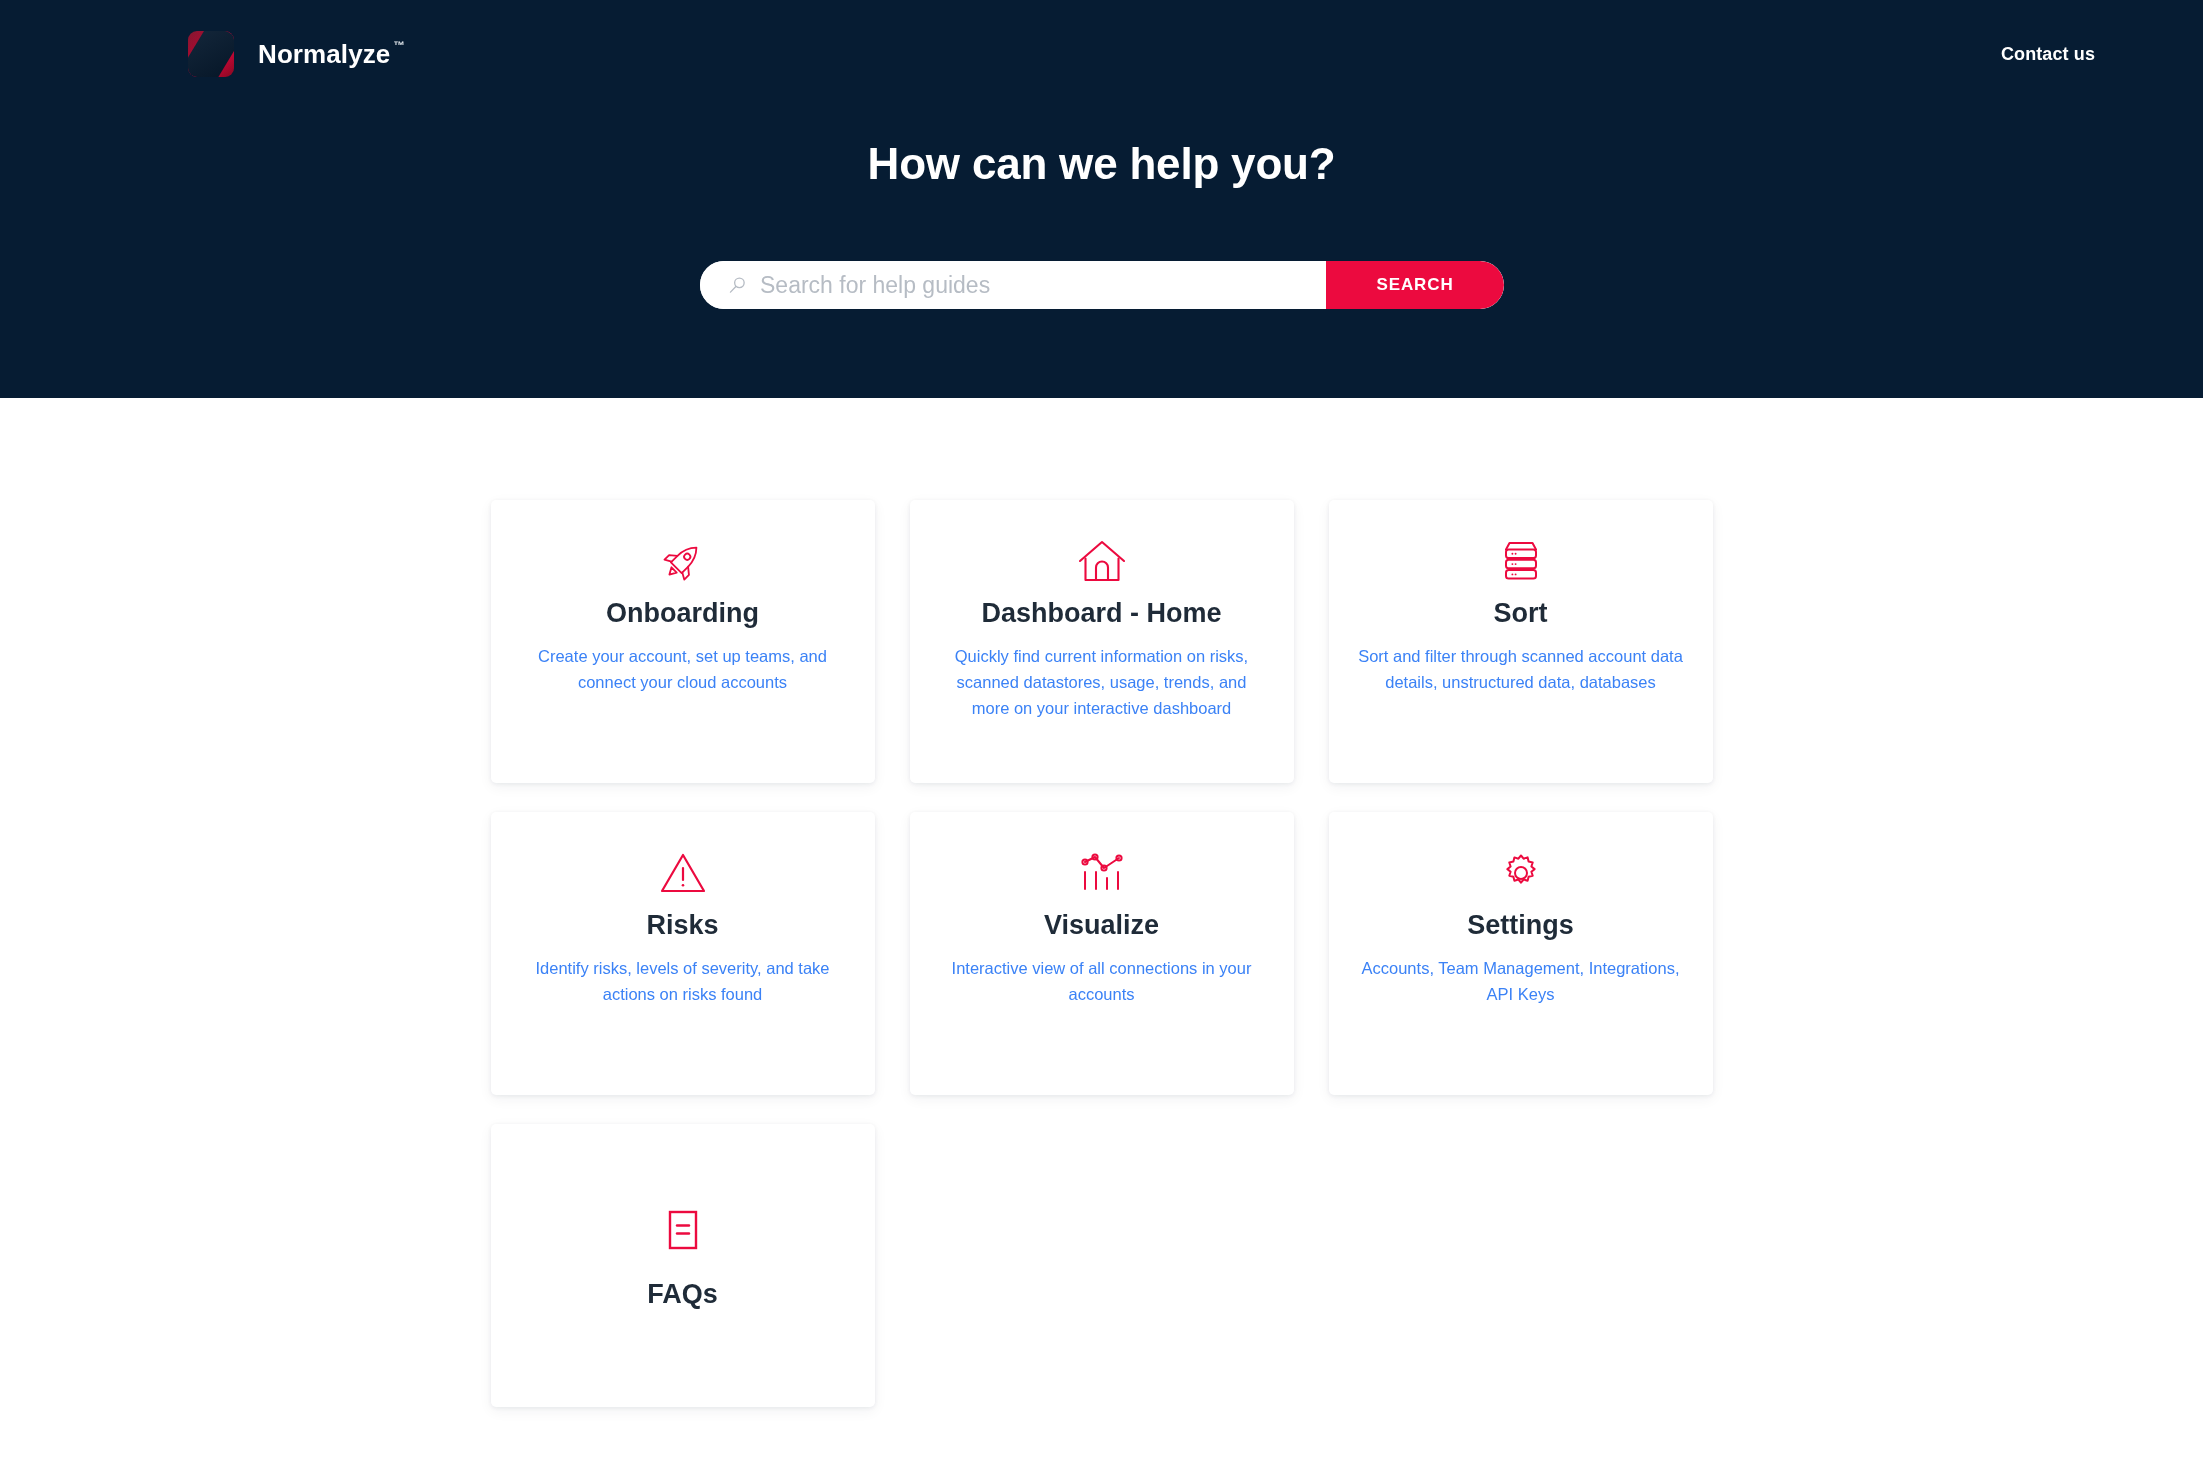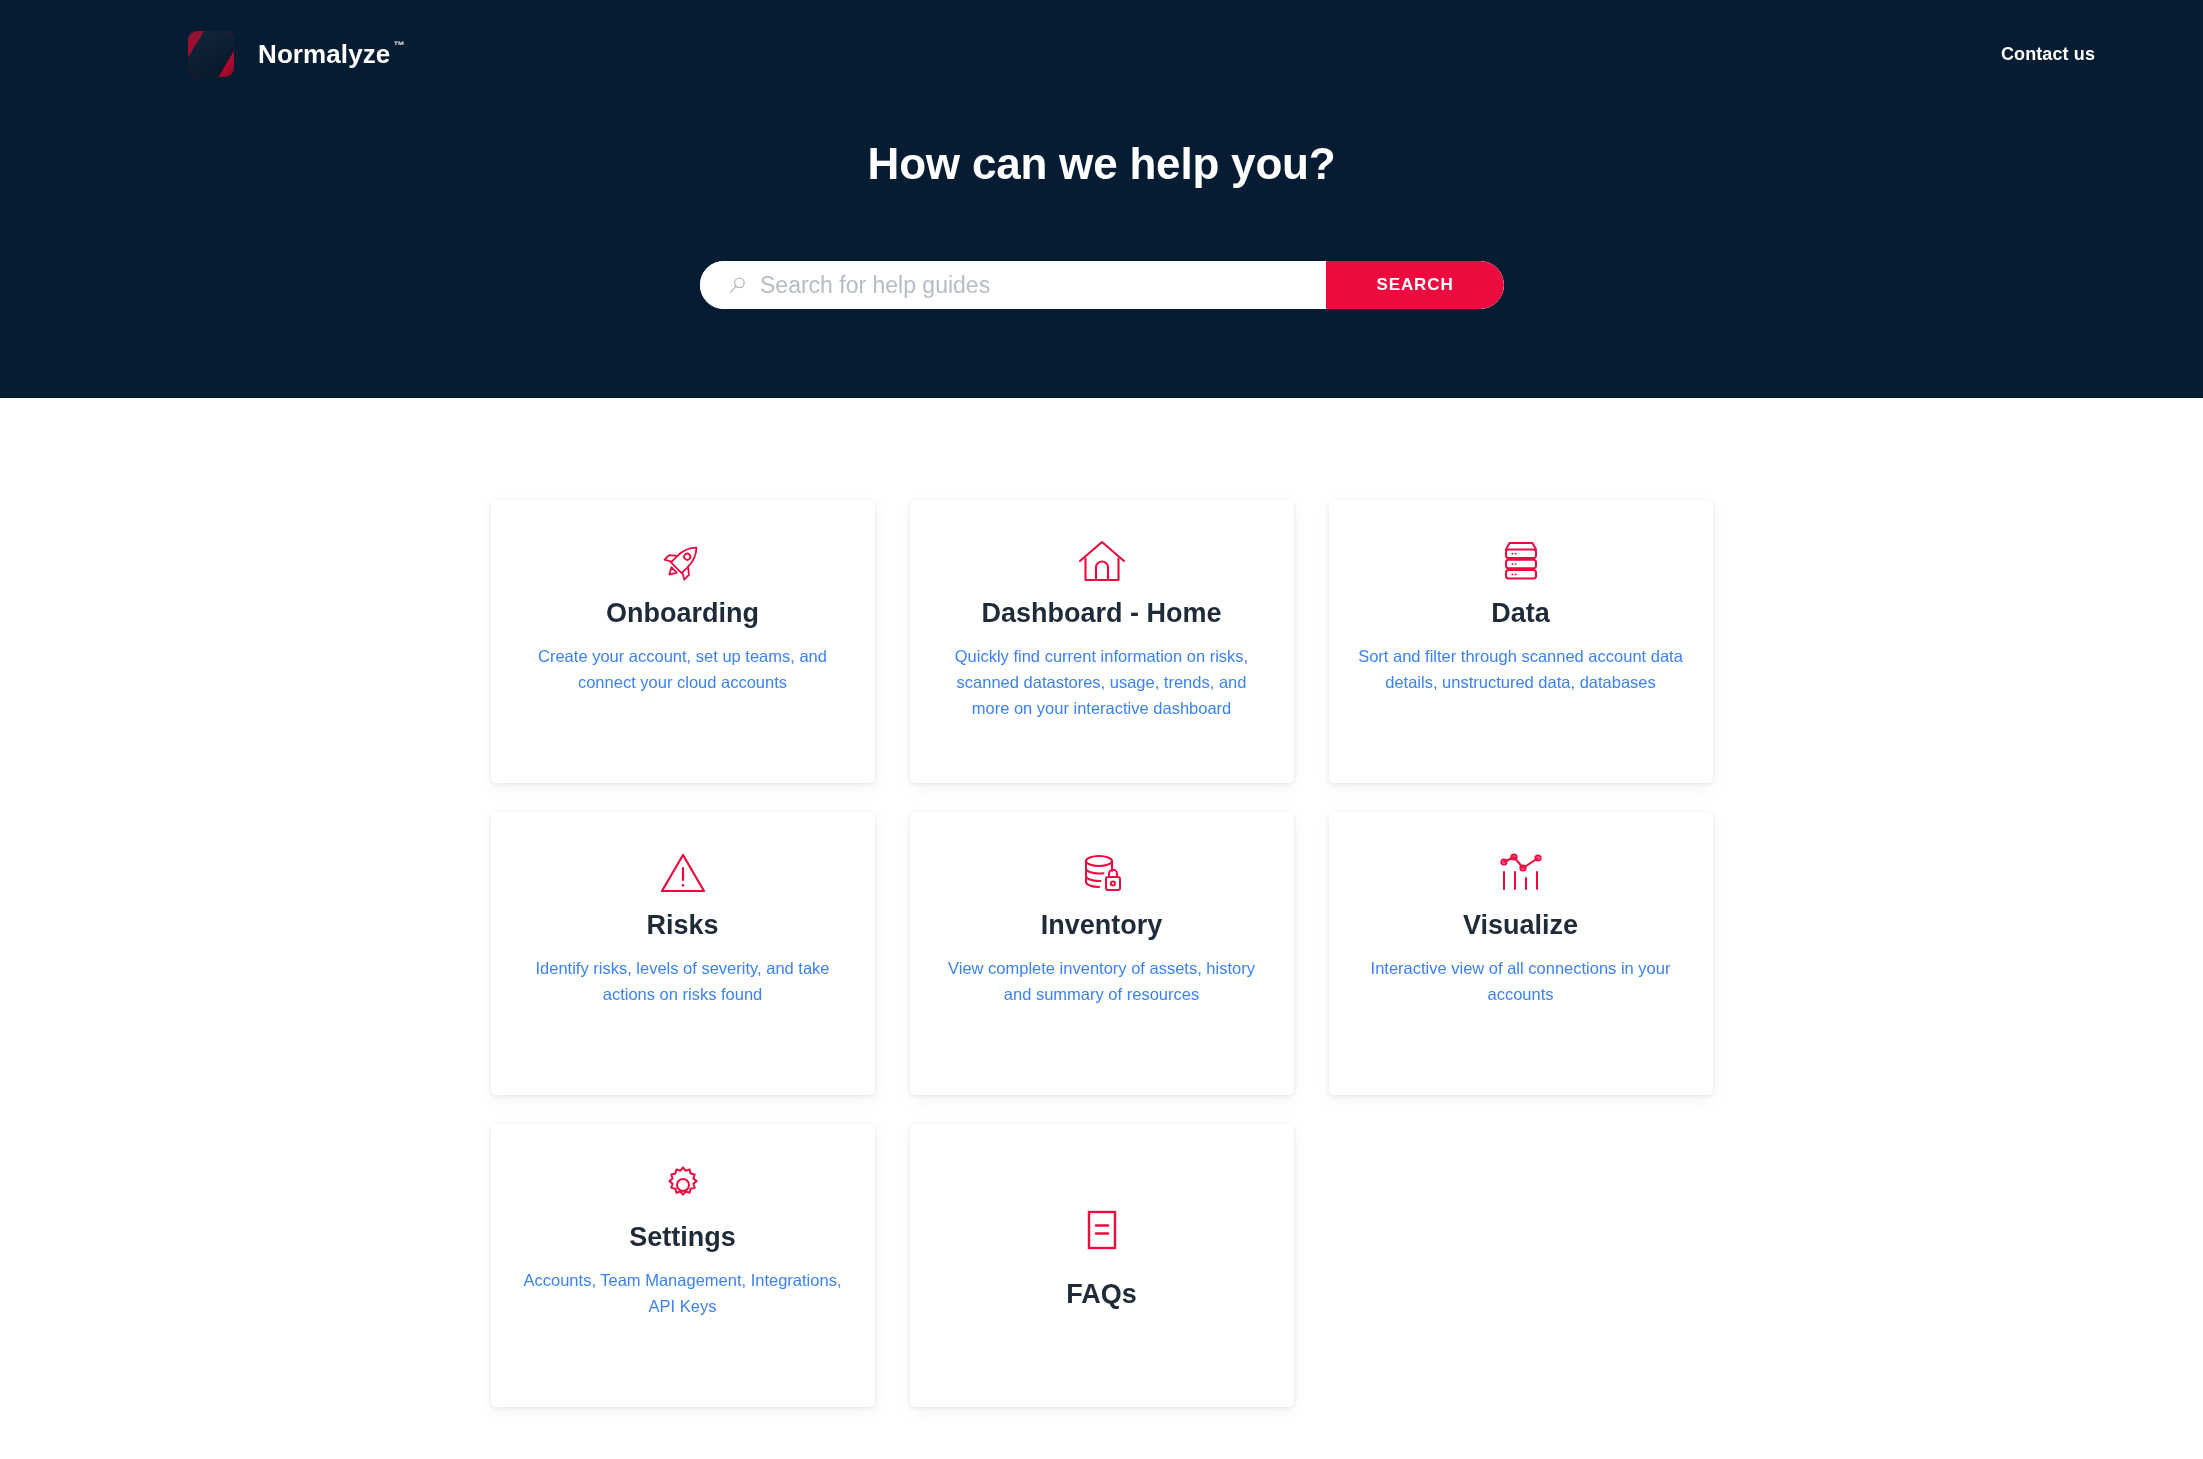--- a/index.html
+++ b/index.html
@@ -295,53 +295,37 @@
           <rect x="8" y="21.8" width="30" height="8.5" rx="2.6"></rect>
           <rect x="8" y="32.1" width="30" height="8.5" rx="2.6"></rect>
           <circle cx="14.4" cy="15.8" r="0.95" fill="#EC0A3F" stroke="none"></circle>
           <circle cx="17.6" cy="15.8" r="0.95" fill="#EC0A3F" stroke="none"></circle>
           <circle cx="14.4" cy="26.1" r="0.95" fill="#EC0A3F" stroke="none"></circle>
           <circle cx="17.6" cy="26.1" r="0.95" fill="#EC0A3F" stroke="none"></circle>
           <circle cx="14.4" cy="36.4" r="0.95" fill="#EC0A3F" stroke="none"></circle>
           <circle cx="17.6" cy="36.4" r="0.95" fill="#EC0A3F" stroke="none"></circle>
         </svg>
       </span>
-      <div class="card-title">Data</div>
+      <div class="card-title">Sort</div>
       <div class="card-desc">Sort and filter through scanned account data details, unstructured data, databases</div>
     </a>
 
 
     <a class="card" href="#">
       <span class="card-icon">
         <svg width="50" height="46" viewBox="0 0 50 46" fill="none" stroke="#EC0A3F" stroke-width="2.2" stroke-linejoin="round" stroke-linecap="round">
           <path d="M25 5L46 41H4L25 5z"></path>
           <line x1="25" x2="25" y1="18" y2="30"></line>
           <circle cx="25" cy="35.2" r="1.3" fill="#EC0A3F" stroke="none"></circle>
         </svg>
       </span>
       <div class="card-title">Risks</div>
       <div class="card-desc">Identify risks, levels of severity, and take actions on risks found</div>
     </a>
 
-    <a class="card" href="#">
-      <span class="card-icon">
-        <svg width="48" height="46" viewBox="0 0 48 46" fill="none" stroke="#EC0A3F" stroke-width="2" stroke-linejoin="round" stroke-linecap="round">
-          <ellipse cx="21" cy="11" rx="13" ry="5"></ellipse>
-          <path d="M8 11v21c0 2.8 5.8 5 13 5"></path>
-          <path d="M34 11v10"></path>
-          <path d="M8 18.5c0 2.8 5.8 5 13 5 1.6 0 3.1-.1 4.5-.3"></path>
-          <path d="M8 26c0 2.8 5.8 5 13 5h1.5"></path>
-          <rect x="28" y="27" width="14" height="13" rx="2"></rect>
-          <path d="M31 27v-3.2a4 4 0 0 1 8 0V27"></path>
-          <circle cx="35" cy="33.5" r="2"></circle>
-        </svg>
-      </span>
-      <div class="card-title">Inventory</div>
-      <div class="card-desc">View complete inventory of assets, history and summary of resources</div>
-    </a>
 
     <a class="card" href="#">
       <span class="card-icon">
         <svg width="48" height="44" viewBox="0 0 48 44" fill="none" stroke="#EC0A3F" stroke-width="2" stroke-linecap="round" stroke-linejoin="round">
           <polyline points="7,11 17,6 26,17 41,7"></polyline>
           <circle cx="7" cy="11" r="2.6"></circle>
           <circle cx="17" cy="6" r="2.6"></circle>
           <circle cx="26" cy="17" r="2.6"></circle>
           <circle cx="41" cy="7" r="2.6"></circle>
           <line x1="7" x2="7" y1="21" y2="38"></line>

